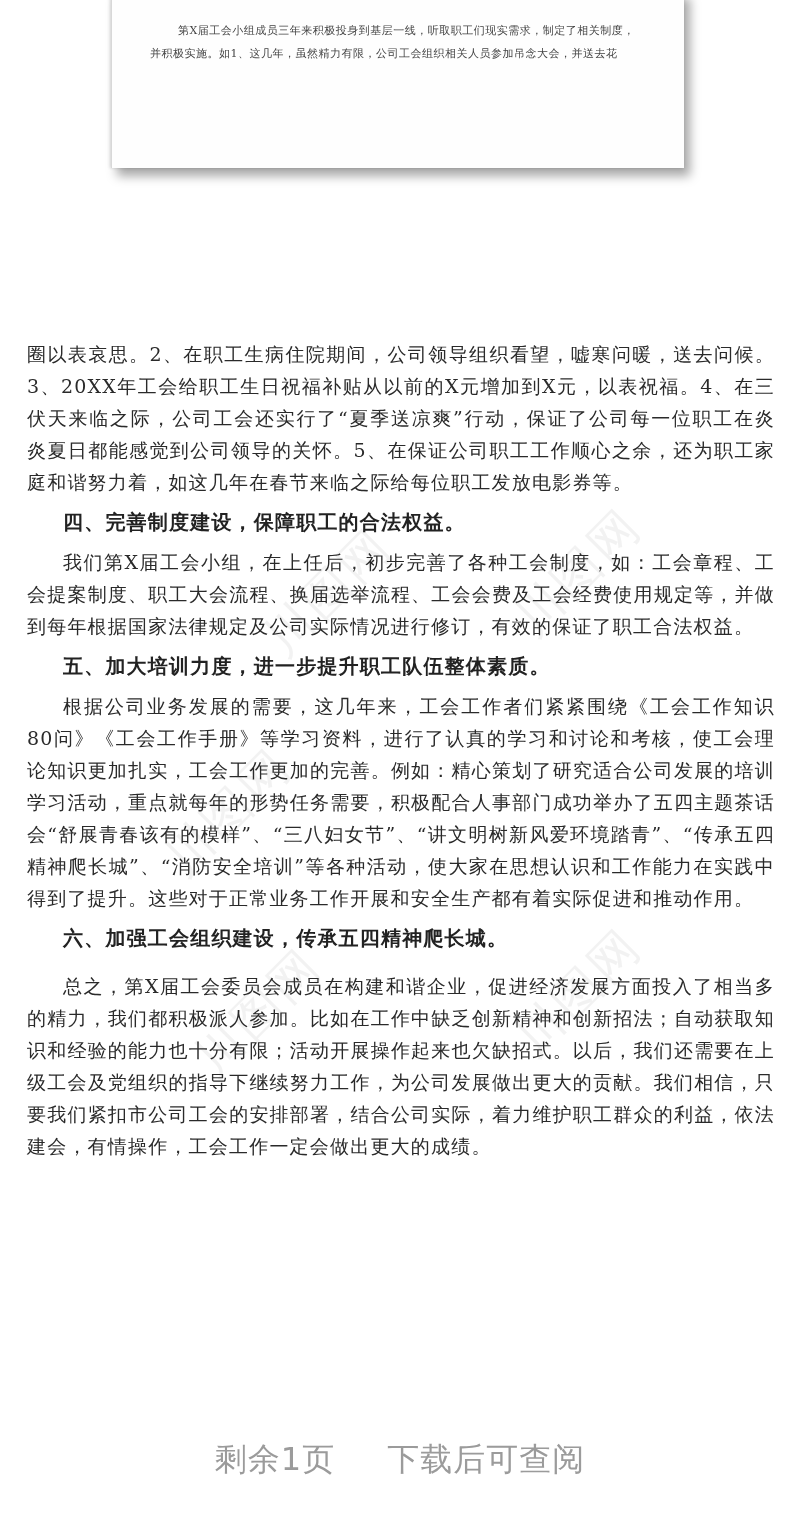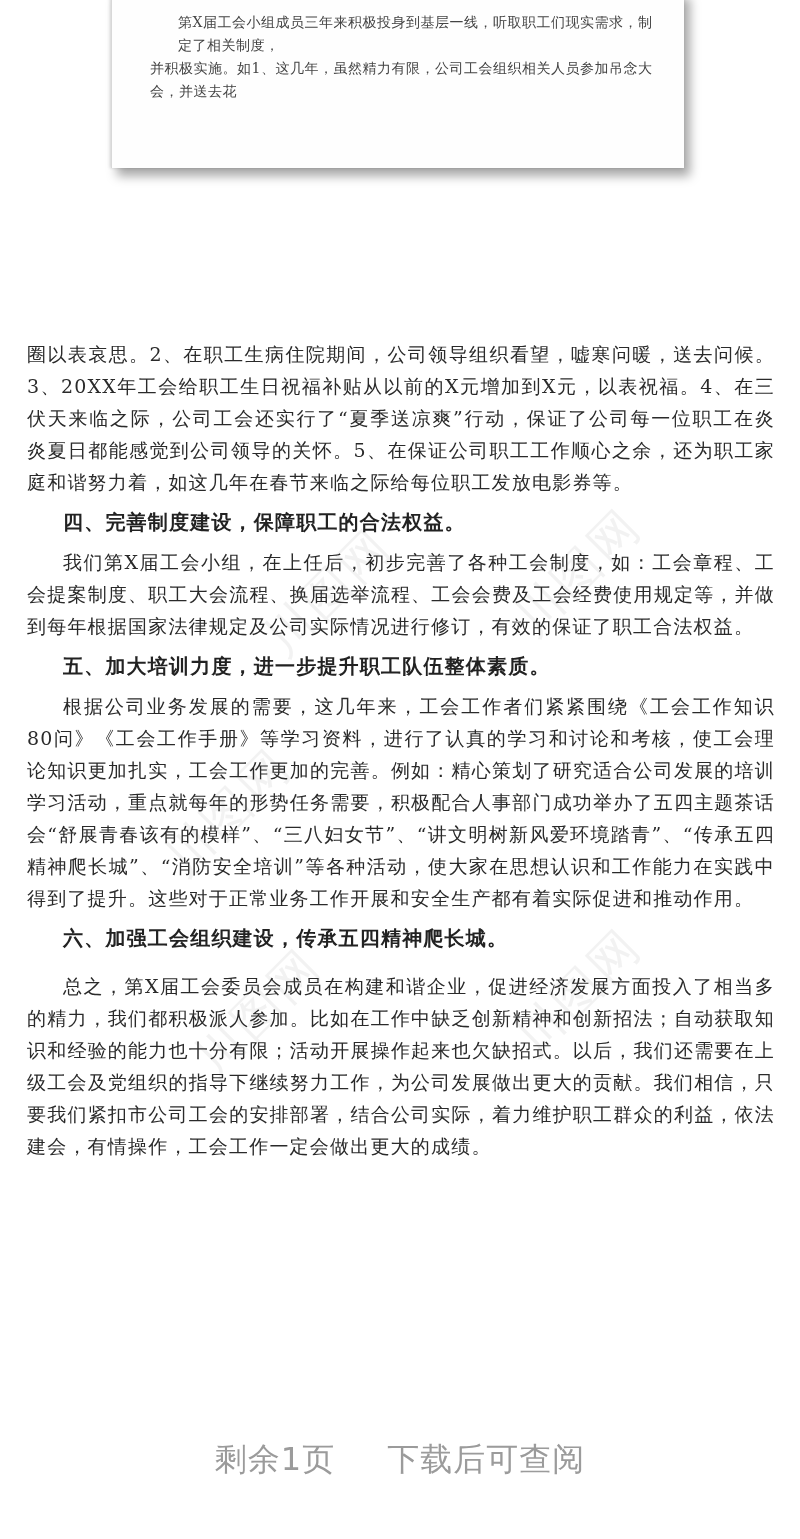--- a/index.html
+++ b/index.html
@@ -6,22 +6,22 @@
   body {
     width:800px; height:1539px; background:#ffffff; position:relative; overflow:hidden;
     font-family:"DejaVu Serif","Liberation Serif",serif; color:#2b2b2b;
   }
   .preview-card {
     position:absolute; left:111px; top:-10px; width:572px; height:178px;
     background:#fefefe; border-left:1px solid #d8d8d8;
     box-shadow: 6px 8px 10px rgba(0,0,0,0.35), -1px 0 3px rgba(0,0,0,0.15);
   }
   .preview-text {
-    position:absolute; left:38px; top:21px; width:510px;
-    font-size:14px; line-height:23px; color:#444; letter-spacing:0.5px;
+    position:absolute; left:38px; top:29px; width:510px;
+    font-size:11px; line-height:23px; color:#444; letter-spacing:0.5px;
   }
   .preview-text .line1 { padding-left:28px; }
   .body-text {
     position:absolute; left:27px; top:338px; width:748px;
   }
   p { margin:0; font-size:19px; line-height:32px; text-align:justify; letter-spacing:1.2px; color:#2a2a2a; }
   p.indent { text-indent:36px; }
   .gap { height:8px; }
   h3 { margin:0; padding-left:36px; font-size:20px; line-height:32px; font-weight:bold; letter-spacing:1.2px; color:#222; }
   .watermark {

